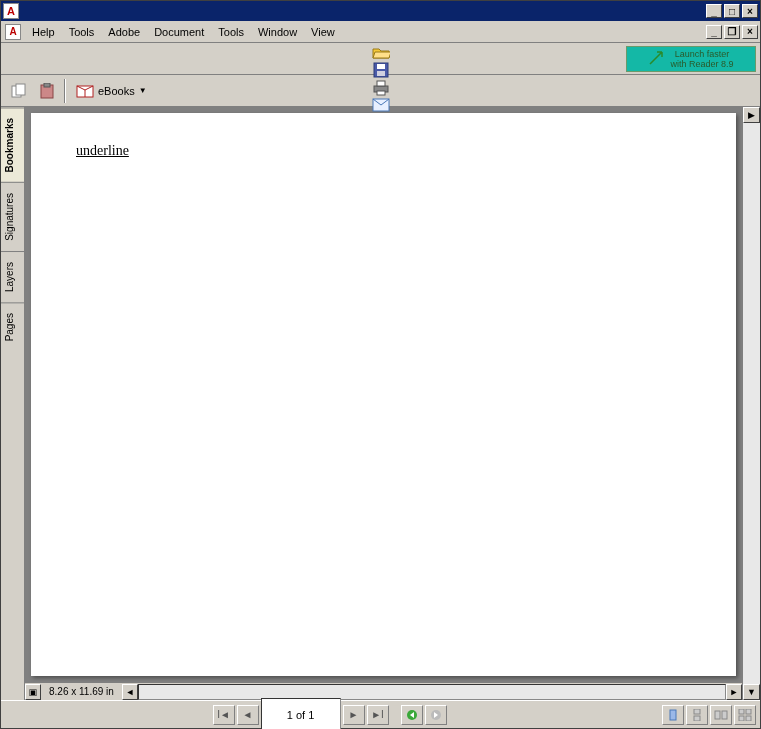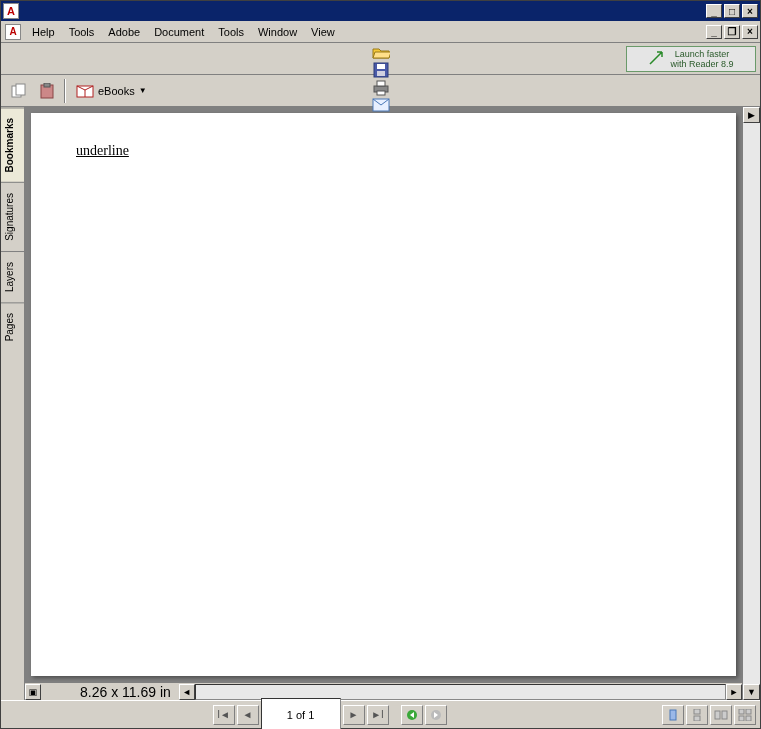--- a/index.html
+++ b/index.html
@@ -13,35 +13,35 @@
 .menubar .appicon { width: 16px; height: 16px; background: #fff; color: #b00; display: flex; align-items: center; justify-content: center; font-size: 10px; font-weight: bold; border: 1px solid #888; margin: 0 4px 0 2px; }
 .menubar .mitem { padding: 2px 7px; cursor: pointer; }
 .menubar .docbtns { display: flex; margin-left: auto; }
 .toolbar { height: 32px; border-bottom: 1px solid #808080; display: flex; align-items: center; padding: 0 4px; position: relative; flex-direction: column; }
 .tbtn { width: 26px; height: 26px; display: flex; align-items: center; justify-content: center; margin: 0 1px; border: 1px solid transparent; cursor: pointer; }
 .tbtn.drop { width: 34px; position: relative; }
 .tbtn.drop::after { content: "▾"; font-size: 7px; position: absolute; right: 2px; bottom: 1px; color: #333; }
 .sep { width: 2px; height: 24px; margin: 0 3px; border-left: 1px solid #808080; border-right: 1px solid #fff; }
 .zoombox { width: 62px; height: 20px; background: #fff; border: 1px inset #888; font-size: 11px; padding: 0 3px; display: flex; align-items: center; }
 .ebookbtn { height: 24px; padding: 0 6px; display: flex; align-items: center; gap: 4px; font-size: 11px; border: 1px solid transparent; cursor: pointer; }
-.promo { position: absolute; right: 4px; top: 3px; width: 130px; height: 26px; background: #e5e5e5; border: 1px solid #6a9a6a; font-size: 9px; display: flex; align-items: center; justify-content: center; text-align: center; line-height: 10px; color: #2a5a2a; cursor: pointer; }
+.promo { position: absolute; right: 4px; top: 3px; width: 130px; height: 26px; background: #14b8a6; border: 1px solid #6a9a6a; font-size: 9px; display: flex; align-items: center; justify-content: center; text-align: center; line-height: 10px; color: #2a5a2a; cursor: pointer; }
 .toolbar2 { height: 32px; border-bottom: 1px solid #808080; display: flex; align-items: center; padding: 0 4px; }
 .content { flex: 1; display: flex; background: #808080; min-height: 0; }
 .sidetabs { width: 24px; background: #d4d0c8; display: flex; flex-direction: column; border-right: 1px solid #808080; }
 .sidetab { writing-mode: vertical-rl; transform: rotate(180deg); font-size: 10px; padding: 10px 3px; border-bottom: 1px solid #808080; background: #d4d0c8; cursor: pointer; text-align: center; }
 .sidetab.active { background: #ece9d8; font-weight: bold; }
 .docwrap { flex: 1; display: flex; flex-direction: column; background: #808080; min-width: 0; }
 .rightgutter { width: 18px; background: #d4d0c8; border-left: 1px solid #808080; display: flex; flex-direction: column; }
 .rightgutter .arrow { height: 16px; display: flex; align-items: center; justify-content: center; font-size: 9px; border: 1px solid #fff; border-right-color:#404040; border-bottom-color:#404040; background:#d4d0c8; cursor:pointer; }
 .rightgutter .track { flex:1; background: #e8e8e8; }
 .page { flex: 1; margin: 6px; background: #fff; box-shadow: 2px 2px 4px rgba(0,0,0,.4); position: relative; overflow: hidden; }
 .page .text { position: absolute; left: 45px; top: 30px; font-family: "Times New Roman", serif; font-size: 14px; text-decoration: underline; }
 .watermark { position: absolute; left: 50%; top: 205px; transform: translateX(-50%); font-size: 32px; color: #ffd6d6; font-family: Arial, sans-serif; pointer-events: none; white-space: nowrap; }
 .hruler { height: 18px; display: flex; align-items: center; background: #d4d0c8; border-top: 1px solid #808080; }
-.hruler .dim { font-size: 14px; padding: 0 8px; white-space: nowrap; margin-left: 31px; }
+.hruler .dim { font-size: 10px; padding: 0 8px; white-space: nowrap; }
 .hruler .harrow { width:16px; height:16px; display:flex; align-items:center; justify-content:center; font-size:9px; border:1px solid #fff; border-right-color:#404040; border-bottom-color:#404040; background:#d4d0c8; cursor:pointer;}
 .hruler .htrack { flex:1; height:16px; background:#e8e8e8; border:1px inset #888;}
 .statusbar { height: 28px; background: #d4d0c8; border-top: 1px solid #fff; display: flex; align-items: center; padding: 0 4px; font-size: 11px; }
 .navgrp { display: flex; align-items: center; margin: 0 auto; gap: 2px; }
 .navbtn { width: 22px; height: 20px; display: flex; align-items: center; justify-content: center; border: 1px solid #fff; border-right-color:#808080; border-bottom-color:#808080; cursor: pointer; font-size: 10px; color:#555;}
 .navbtn.enabled { color:#1a7a1a; }
 .pgbox { width: 80px; height: 34px; background: #fff; border: 1px inset #888; text-align: center; font-size: 11px; display:flex; align-items:center; justify-content:center;}
 .viewgrp { display:flex; gap:2px; margin-left: 8px; }
 svg { display:block; }
 </style>

